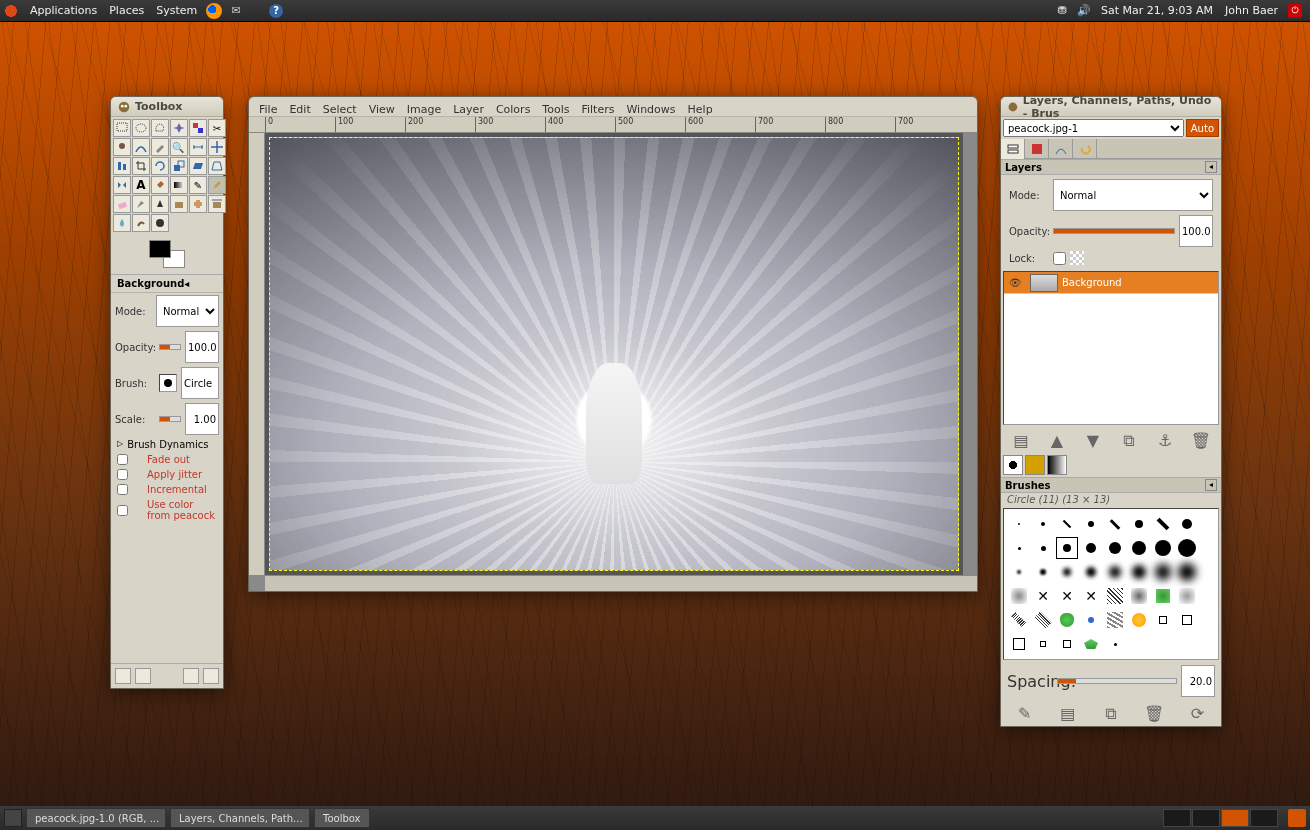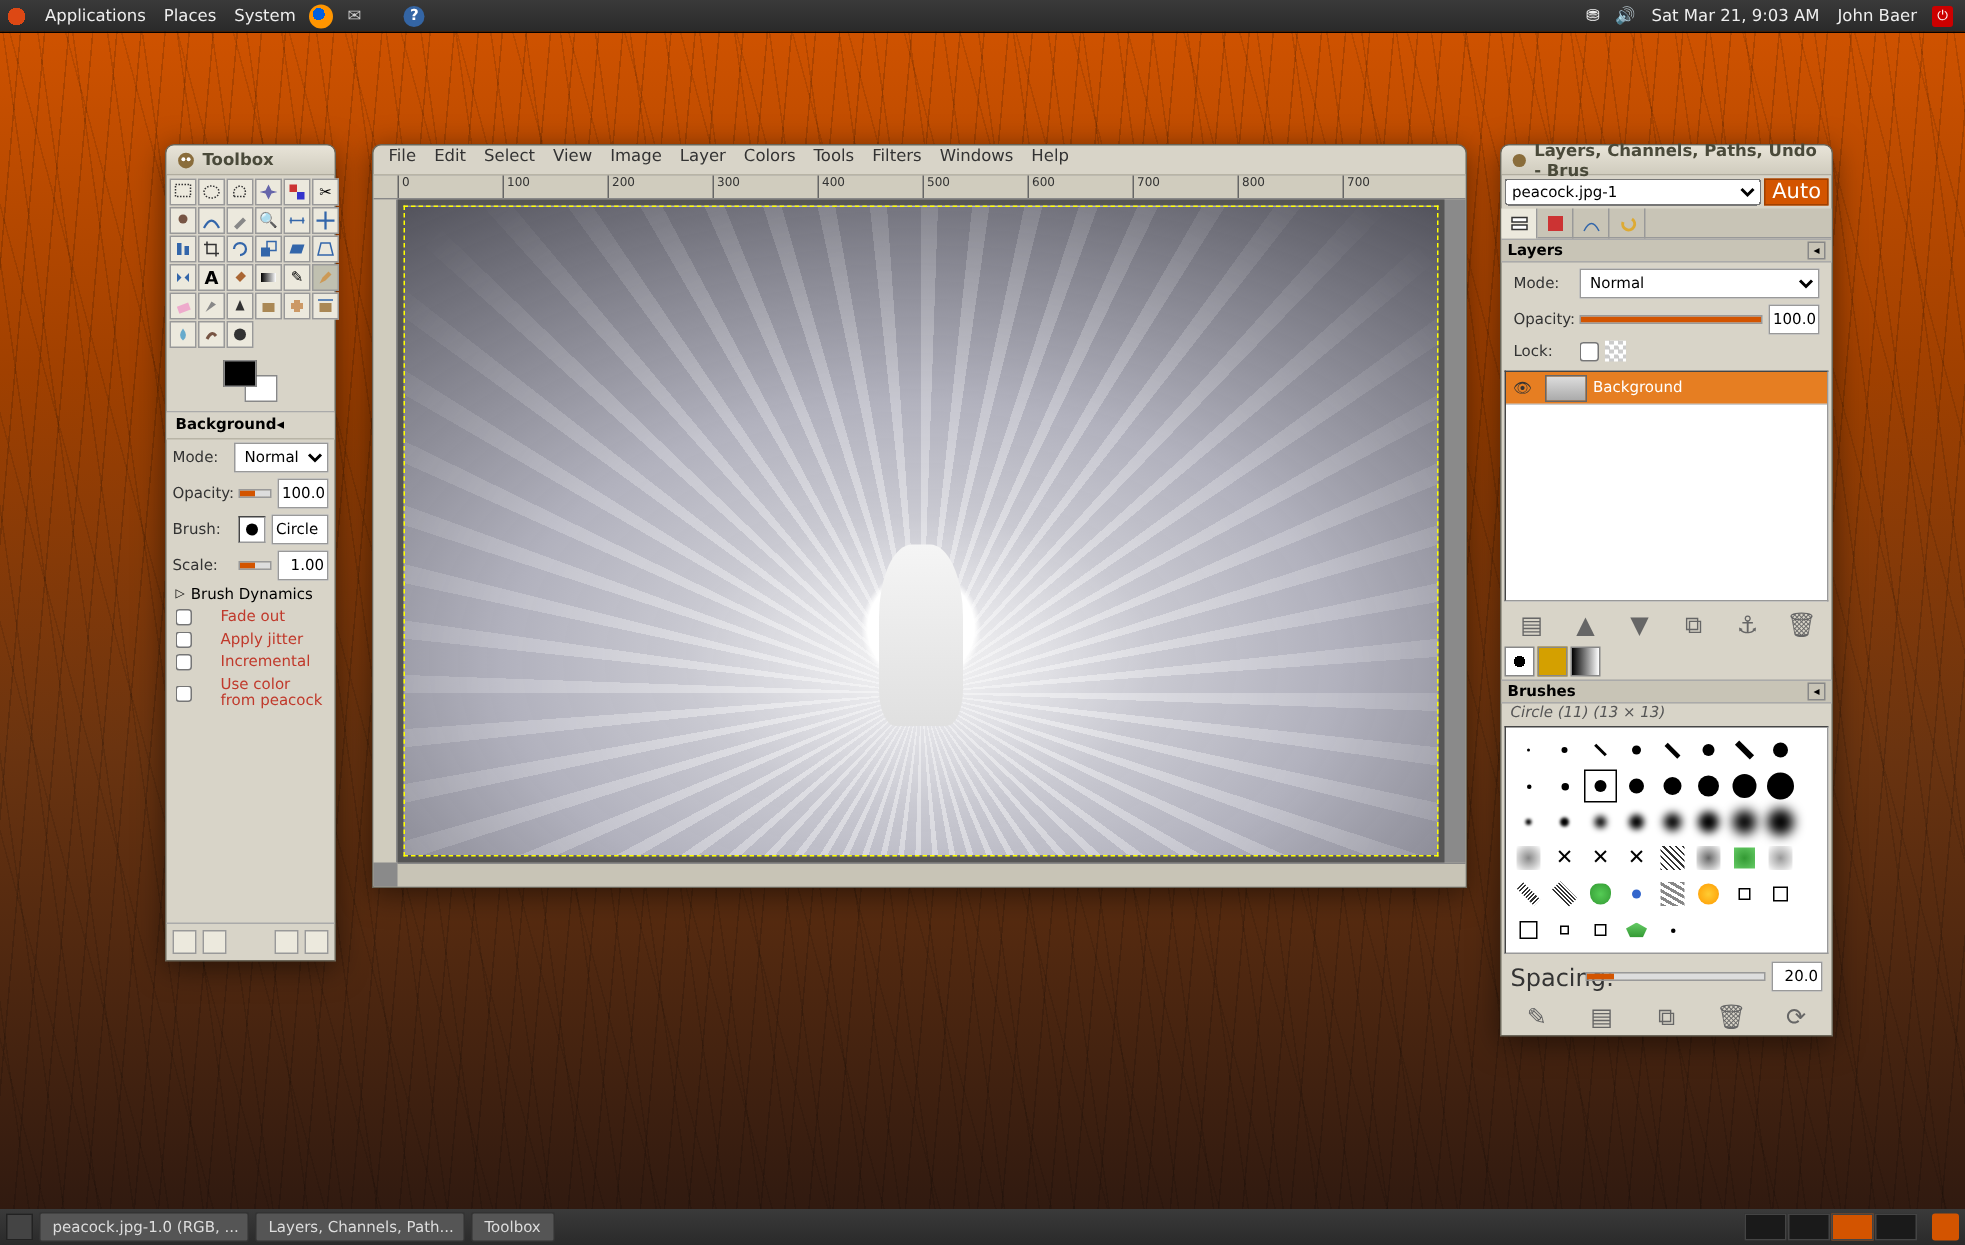--- a/index.html
+++ b/index.html
@@ -37,37 +37,37 @@
 .tool-btn svg { width:14px; height:14px; }
 .color-swatch { padding:6px; }
 .fg-bg { position:relative; width:36px; height:28px; margin:0 auto; }
 .fg-color { position:absolute; top:0; left:0; width:22px; height:18px; background:#000; border:1px solid #888; z-index:2; }
 .bg-color { position:absolute; bottom:0; right:0; width:22px; height:18px; background:#fff; border:1px solid #888; }
 
 .options-panel { border-top:1px solid #aaa; font-size:10px; }
 .options-panel .section-hdr { height:18px; background:#d8d4c8; border-bottom:1px solid #b8b4a6; padding:2px 6px; display:flex; align-items:center; font-weight:bold; }
 .opt-row { display:flex; align-items:center; padding:2px 4px; gap:4px; }
 .opt-row label { width:40px; color:#333; }
-.opt-row select, .opt-row input[type=text] { font-size:10px; border:1px solid #999; background:#fff; height:20px; padding:0 2px; }
+.opt-row select, .opt-row input[type=text] { font-size:10px; border:1px solid #999; background:#fff; height:32px; padding:0 2px; }
 .opt-row input[type=text] { width:34px; text-align:right; }
 .mini-slider { flex:1; height:6px; background:linear-gradient(to right,#d35400 50%,#ddd 50%); border:1px solid #999; }
 .opt-row select { flex:1; }
 .brush-prev { width:18px; height:18px; border:1px inset #999; background:#fff; display:flex; align-items:center; justify-content:center; }
 .brush-prev::after { content:""; width:8px; height:8px; border-radius:50%; background:#000; }
 .chk { display:flex; align-items:center; gap:19px; padding:2px 6px; }
 .chk input { width:11px; height:11px; }
 .chk span { color:#c0392b; font-size:10px; }
 .expand-row { display:flex; align-items:flex-start; gap:4px; padding:2px 6px; font-size:10px; }
 .expand-row::before { content:"▷"; font-size:8px; }
 .bottom-icons { display:flex; padding:4px; gap:4px; border-top:1px solid #aaa; margin-top:140px; }
 .bottom-icons div { width:16px; height:16px; border:1px solid #999; background:#ece9dd; }
 
 
 #image-win { top:96px; left:248px; width:730px; }
-.menubar { height:20px; display:flex; align-items:flex-start; padding:0 4px; font-size:11px; color:#333; border-bottom:1px solid #b8b4a6; }
+.menubar { height:20px; display:flex; align-items:flex-end; padding:0 4px; font-size:11px; color:#333; border-bottom:1px solid #b8b4a6; }
 .menubar span { padding:0 6px; cursor:pointer; }
 .canvas-area { position:relative; background:#8a8a8a; }
 .ruler-h { height:16px; background:#d0ccbe; border-bottom:1px solid #888; display:flex; font-size:8px; color:#333; padding-left:16px; }
 .ruler-h span { width:70px; border-left:1px solid #666; padding-left:2px; }
 .ruler-v { position:absolute; top:16px; left:0; width:16px; bottom:16px; background:#d0ccbe; border-right:1px solid #888; font-size:8px; color:#333; writing-mode:vertical-rl; }
 .canvas-content { margin-left:16px; width:698px; height:442px; background:#555; position:relative; overflow:hidden; }
 .peacock { position:absolute; inset:4px; background:
   radial-gradient(circle at 50% 65%,#fff 8%,transparent 9%),
   radial-gradient(ellipse 800px 500px at 50% 70%,
     rgba(255,255,255,.95) 0%, rgba(240,240,245,.9) 10%,
@@ -84,21 +84,21 @@
 .statusbar { height:26px; display:flex; align-items:center; padding:0 8px; font-size:10px; gap:6px; background:#d8d4c8; border-top:1px solid #aaa; }
 .statusbar select,.statusbar input { font-size:10px; height:18px; border:1px solid #999; }
 
 
 #layers-win { top:96px; left:1000px; width:222px; }
 .dock-tabs { height:20px; display:flex; background:#c8c4b6; border-bottom:1px solid #999; }
 .dock-tabs div { width:24px; height:20px; border-right:1px solid #999; display:flex; align-items:center; justify-content:center; }
 .dock-tabs div:first-child { background:#ece9dd; }
 .doc-select { display:flex; padding:2px; gap:2px; }
 .doc-select select { flex:1; font-size:10px; height:18px; }
-.auto-btn { font-size:14px; padding:0 4px; background:#d35400; color:#fff; border:1px solid #a04000; }
+.auto-btn { font-size:10px; padding:0 4px; background:#d35400; color:#fff; border:1px solid #a04000; }
 .panel-hdr { height:16px; background:#c8c4b6; font-size:10px; font-weight:bold; padding:1px 4px; display:flex; align-items:center; border-top:1px solid #aaa; border-bottom:1px solid #aaa; }
 .panel-hdr .menu-btn { margin-left:auto; font-size:8px; border:1px solid #888; width:12px; height:12px; text-align:center; }
 .layer-opts { padding:2px 4px; font-size:10px; }
 .layer-list { height:154px; background:#fff; border:1px inset #999; margin:2px; }
 .layer-row { height:22px; display:flex; align-items:center; background:#e67e22; color:#fff; font-size:10px; border-bottom:1px solid #ccc; }
 .layer-row .eye { width:22px; text-align:center; color:#333; }
 .layer-row .thumb { width:28px; height:18px; background:linear-gradient(#ddd,#aaa); margin:0 4px; border:1px solid #666; }
 .layer-btns { display:flex; justify-content:space-around; padding:4px 2px; }
 .layer-btns div { width:18px; height:18px; display:flex; align-items:center; justify-content:center; color:#666; }
 

